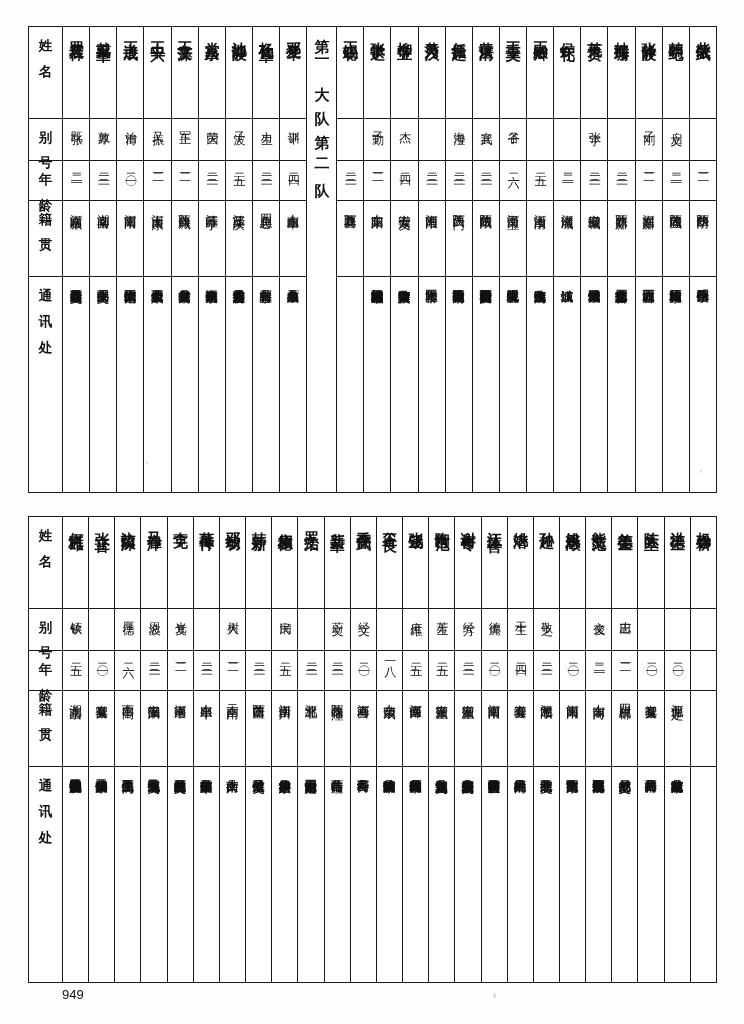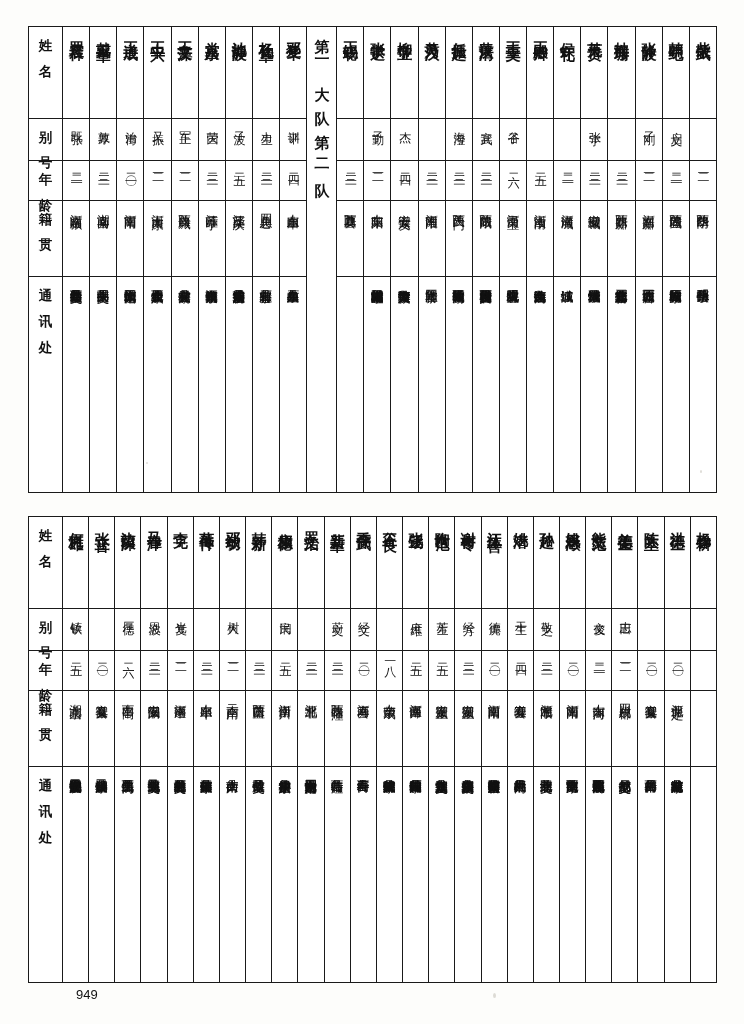--- a/index.html
+++ b/index.html
@@ -79,21 +79,20 @@
   
   .hdr-col .v { font-size: 13.5px; font-weight: bold; letter-spacing: 5px; }
 
   .page-number {
     position: absolute;
     left: 62px;
     bottom: 22px;
     font-size: 13px;
     font-family: "Liberation Sans", sans-serif;
     color: #111;
-    margin-left: 14px;
   }
   
   .speck {
     position: absolute;
     background: #bdb9b0;
     border-radius: 50%;
     opacity: .5;
   }
 </style>
 </head>

